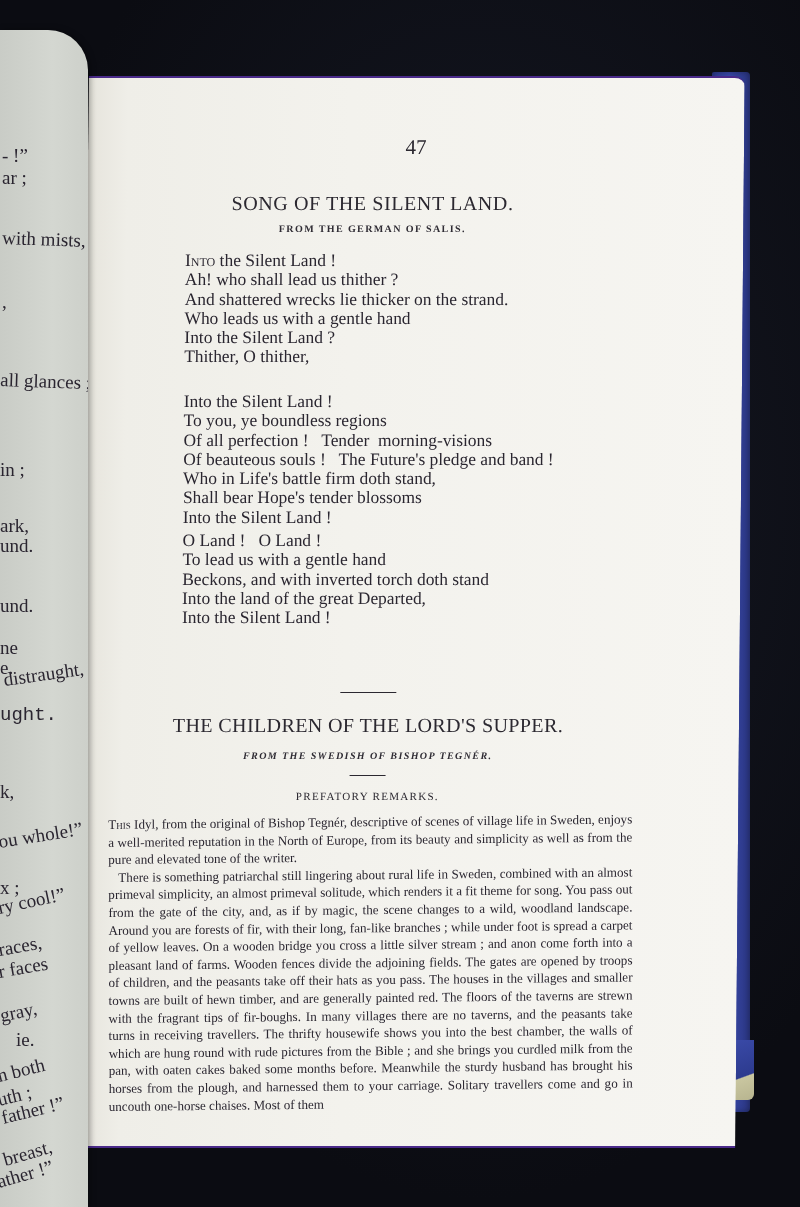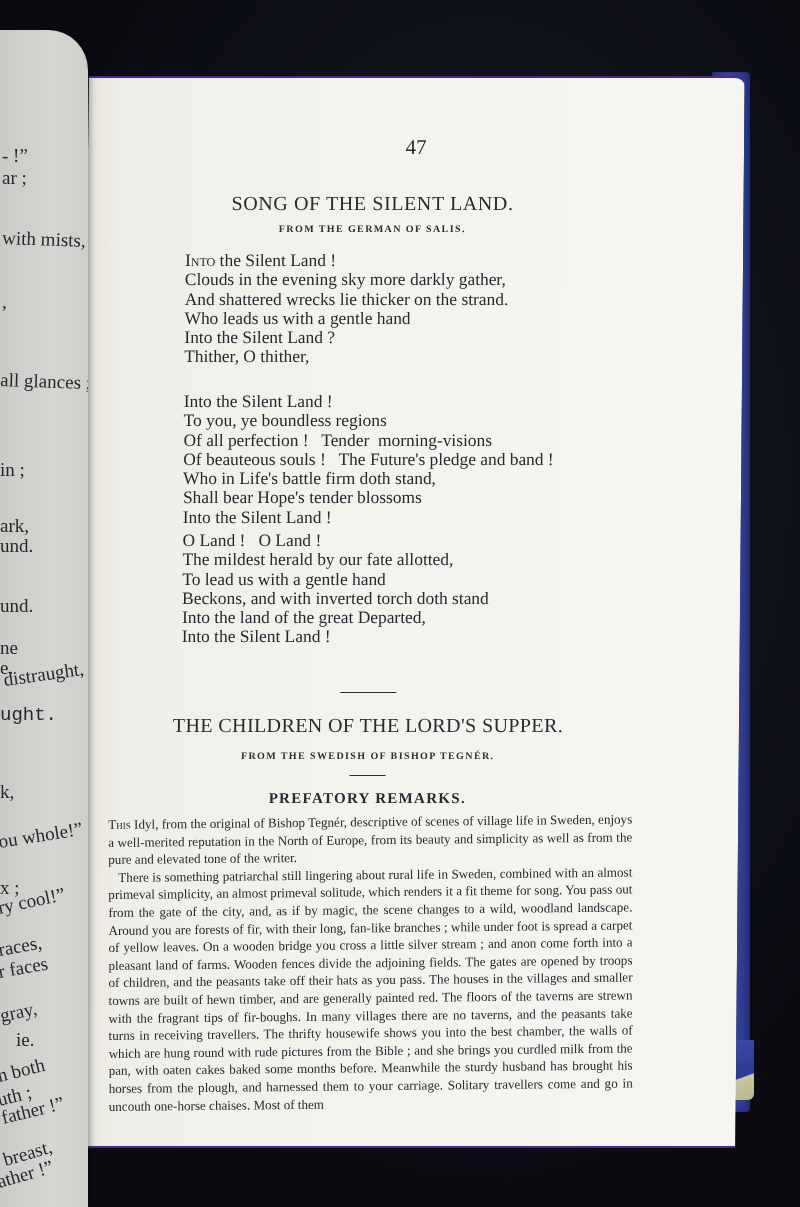--- a/index.html
+++ b/index.html
@@ -71,25 +71,25 @@
   .stanza2 { top:314px; }
   .stanza3 { top:453px; }
   .rule {
     position:absolute; height:0; border-top:1.6px solid #2b2830;
   }
   .rule1 { left:257px; width:56px; top:614px; }
   .title2 {
     position:absolute; top:636px; left:0; width:570px; text-align:center;
     font-size:20px; letter-spacing:0.4px; color:#2b2830;
   }
-  .sub2 { top:672px; width:570px; }
+  .sub2 { top:672px; width:570px;font-style:italic; }
   .rule2 { left:267px; width:36px; top:697px; }
   .title3 {
     position:absolute; top:712px; left:0; width:570px; text-align:center;
-    font-size:15px; letter-spacing:1.3px; color:#2b2830;font-weight:bold;
+    font-size:11px; letter-spacing:1.3px; color:#2b2830;
   }
   .prose {
     position:absolute; left:26px; top:738px; width:524px;
     font-size:13.1px; line-height:17.6px; color:#2a2630;
     text-align:justify;
     transform:rotate(-0.6deg); transform-origin:left top;
   }
   .prose p { margin:0; text-indent:0; }
   .prose p.indent { text-indent:10px; }
 </style>
@@ -101,40 +101,39 @@
 <div class="cover-tear"></div>
 
 <div class="page-right">
   <div class="page-number">47</div>
 
   <div class="title1">SONG OF THE SILENT LAND.</div>
   <div class="sub1">FROM THE GERMAN OF SALIS.</div>
 
   <div class="poem stanza1">
     <span class="line"><span class="sc">Into</span><span> the Silent Land !</span></span>
-    <span class="line">Clouds in the evening sky more darkly gather,</span>
+    <span class="line">Ah! who shall lead us thither ?</span>
     <span class="line">And shattered wrecks lie thicker on the strand.</span>
     <span class="line">Who leads us with a gentle hand</span>
     <span class="line">Into the Silent Land ?</span>
     <span class="line">Thither, O thither,</span>
   </div>
 
   <div class="poem stanza2">
     <span class="line">Into the Silent Land !</span>
     <span class="line">To you, ye boundless regions</span>
     <span class="line" style="white-space:pre">Of all perfection !   Tender  morning-visions</span>
     <span class="line" style="white-space:pre">Of beauteous souls !   The Future's pledge and band !</span>
     <span class="line">Who in Life's battle firm doth stand,</span>
     <span class="line">Shall bear Hope's tender blossoms</span>
     <span class="line">Into the Silent Land !</span>
   </div>
 
   <div class="poem stanza3">
     <span class="line" style="white-space:pre">O Land !   O Land !</span>
-    <span class="line">The mildest herald by our fate allotted,</span>
     <span class="line">To lead us with a gentle hand</span>
     <span class="line">Beckons, and with inverted torch doth stand</span>
     <span class="line">Into the land of the great Departed,</span>
     <span class="line">Into the Silent Land !</span>
   </div>
 
   <div class="rule rule1"></div>
 
   <div class="title2">THE CHILDREN OF THE LORD'S SUPPER.</div>
   <div class="sub2">FROM THE SWEDISH OF BISHOP TEGNÉR.</div>

